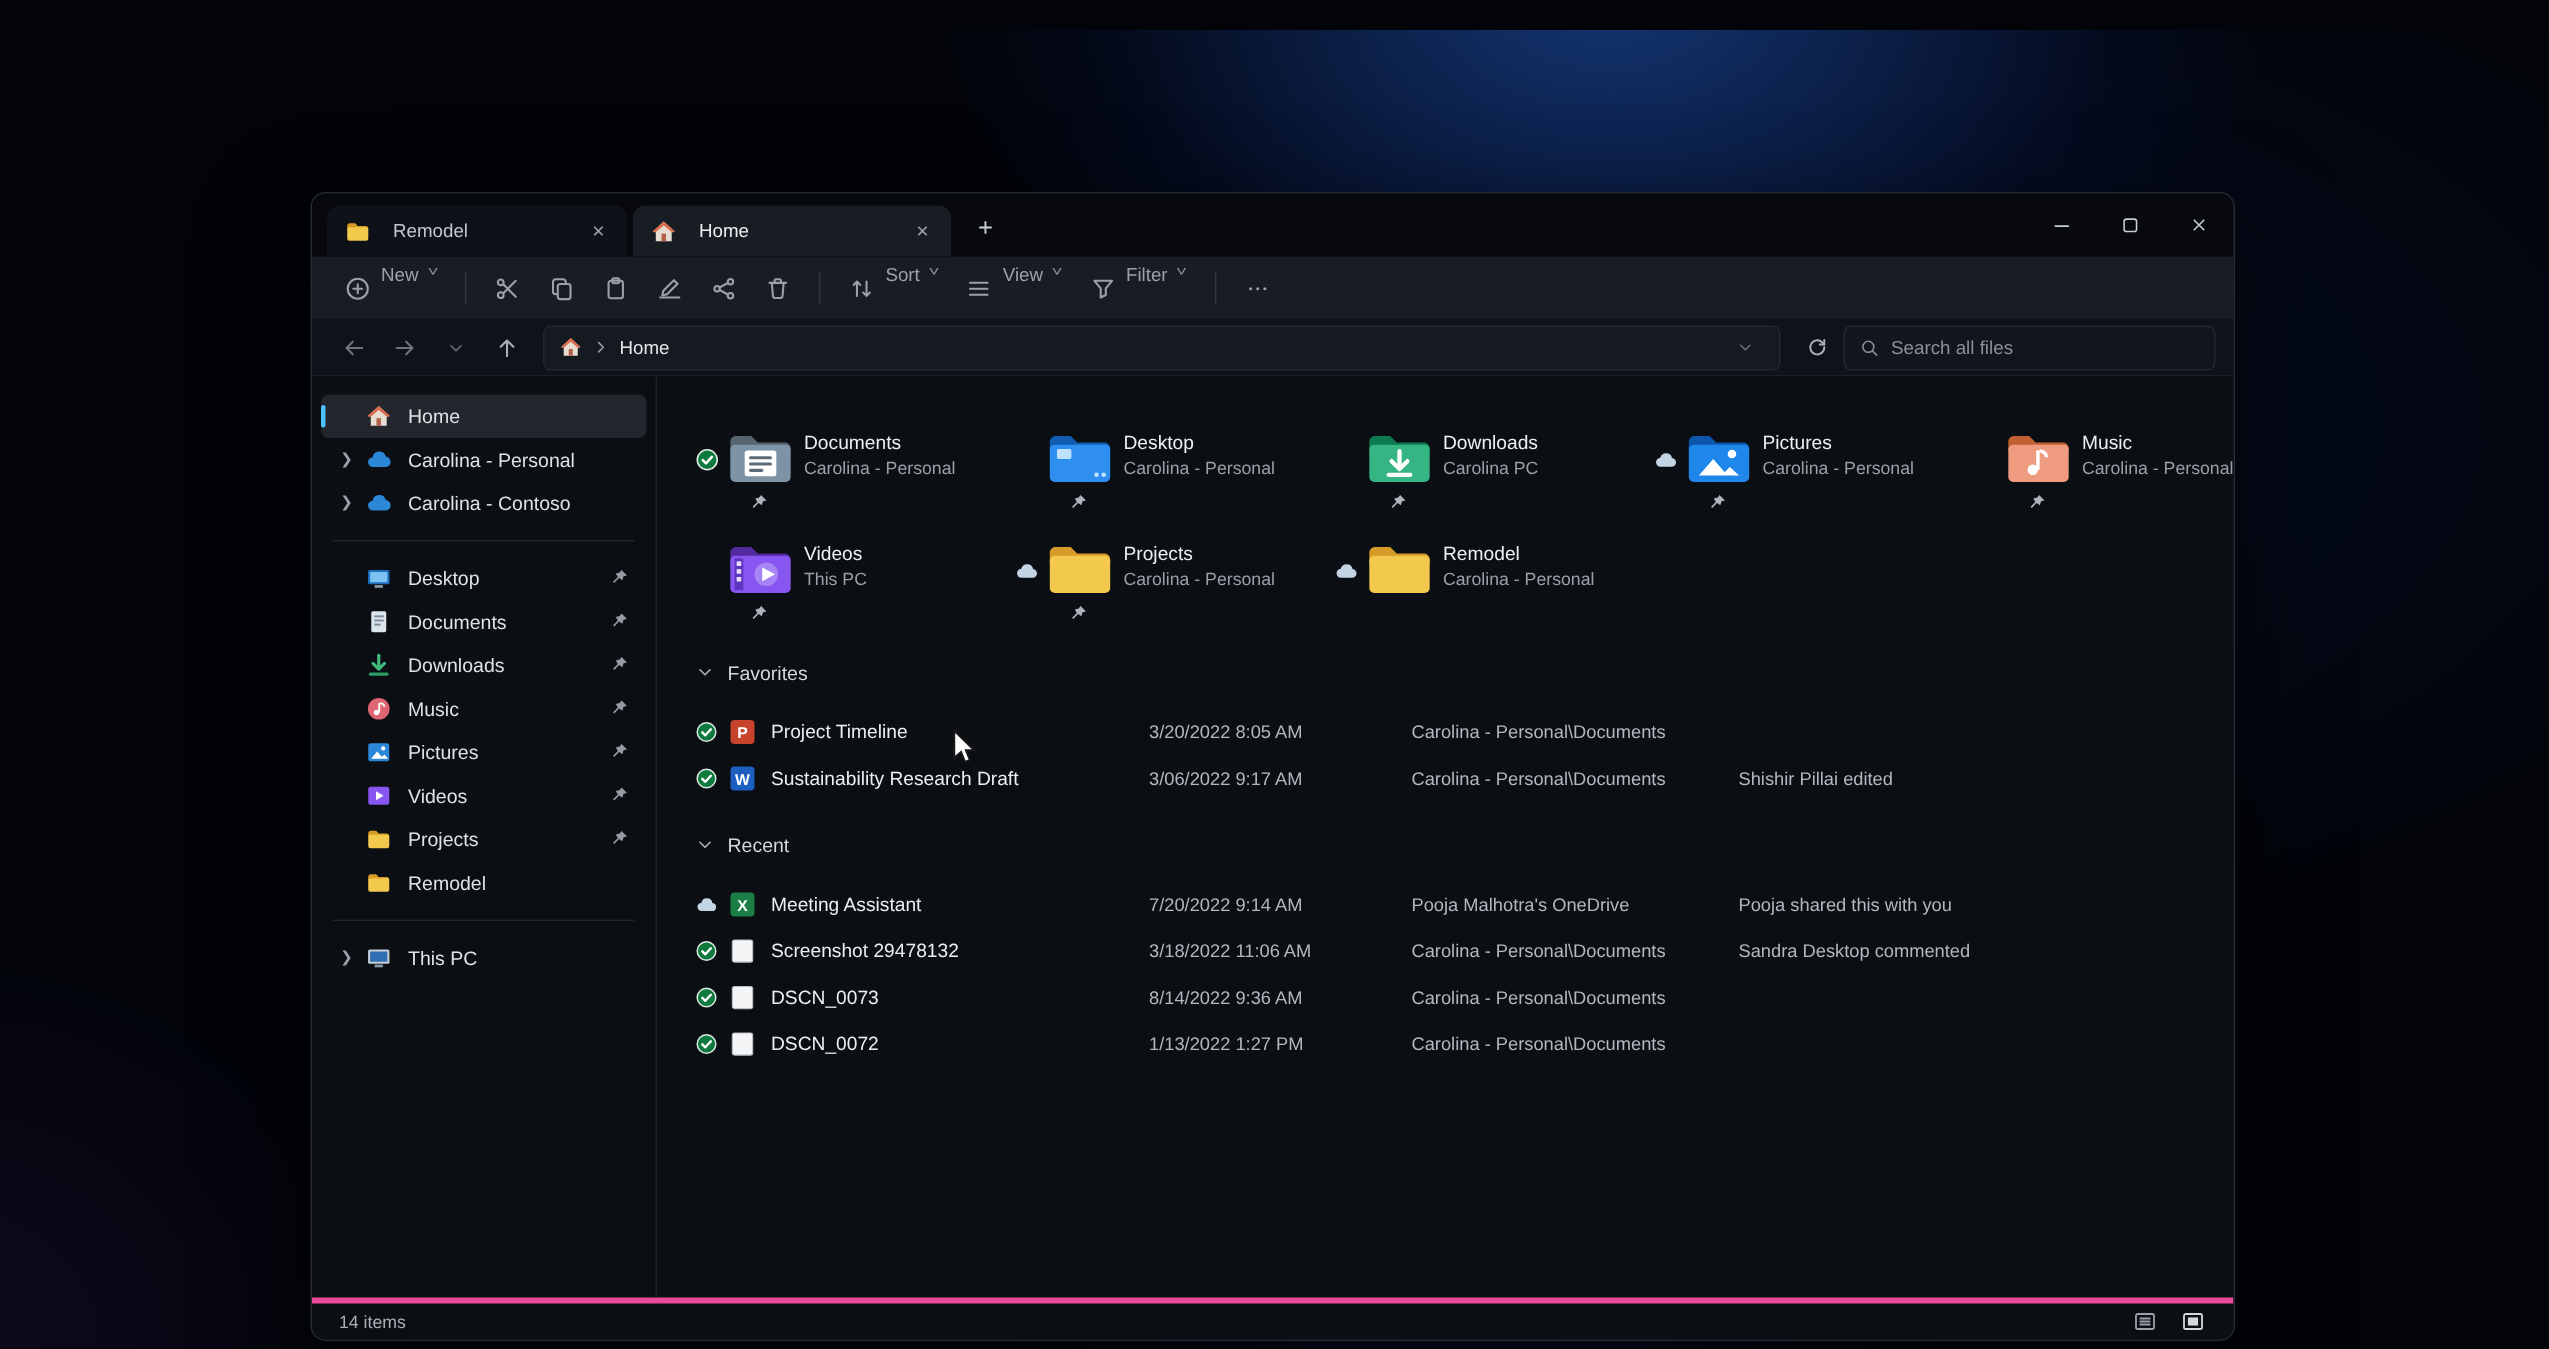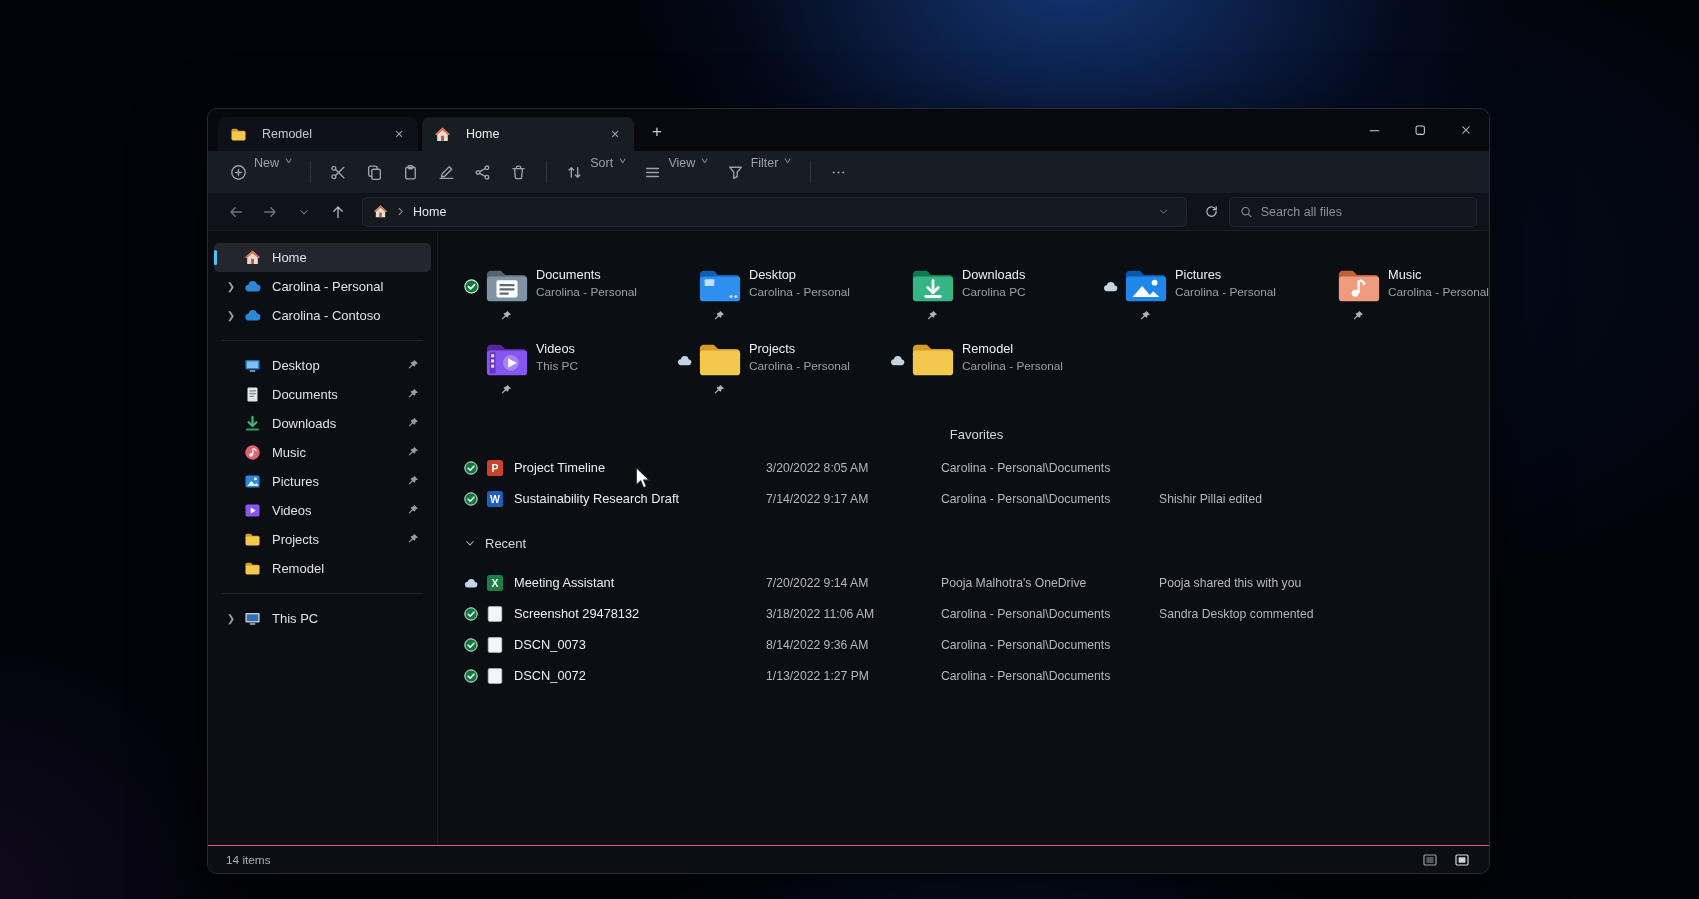--- a/index.html
+++ b/index.html
@@ -9,20 +9,21 @@
     background:#02040a; position:relative;
   }
   .desktop {
     position:absolute; inset:0;
     background:
       radial-gradient(620px 420px at 63% -4%, rgba(34,96,205,.55), rgba(10,30,90,.18) 55%, transparent 72%),
       radial-gradient(900px 500px at 72% 30%, rgba(16,48,130,.22), transparent 70%),
       radial-gradient(500px 300px at 58% 108%, rgba(30,70,170,.25), transparent 70%),
       radial-gradient(420px 380px at -2% 100%, rgba(70,32,110,.20), transparent 70%),
       #02040a;
+    margin-top: 20px;
   }
   .window {
     position:absolute; left:207px; top:108px; width:1283px; height:766px;
     background:#0c0f14; border-radius:10px; overflow:hidden;
     border:1px solid #272b33; box-shadow:0 28px 70px rgba(0,0,0,.65);
     display:flex; flex-direction:column;
   }
   
   .tabstrip { height:42px; background:#07090e; display:flex; align-items:flex-end; padding-left:10px; flex-shrink:0; position:relative; }
   .tab { height:34px; width:200px; display:flex; align-items:center; gap:8px; padding:0 8px 0 12px; border-radius:8px 8px 0 0; font-size:12.5px; color:#c3c8cf; background:#0e1117; margin-right:4px; }
@@ -79,24 +80,24 @@
   .tile-name { font-size:12.8px; color:#eef0f3; white-space:nowrap; }
   .tile-sub { font-size:11.8px; color:#9aa0a8; margin-top:3px; white-space:nowrap; }
   .rows { margin-top:14px; }
   .file-row { display:grid; grid-template-columns:22px 28px 252px 175px 218px 1fr; align-items:center; height:31px; border-radius:4px; }
   .row-badge { width:14px; height:14px; }
   .row-badge svg { width:14px; height:14px; }
   .row-ico { width:18px; height:18px; }
   .row-ico svg { width:18px; height:18px; }
   .row-name { font-size:12.8px; color:#eceef1; white-space:nowrap; overflow:hidden; }
   .row-meta { font-size:12.2px; color:#b2b8bf; white-space:nowrap; overflow:hidden; }
-  .sec-favorites { margin-top:17px;flex-direction:column; }
+  .sec-favorites { margin-top:17px; }
   .sec-recent { margin-top:19px; }
   
-  .statusbar { height:28px; flex-shrink:0; border-top:1px solid #ec4899; background:#0b0e13; display:flex; align-items:center; justify-content:space-between; padding:0 14px 0 18px; }
+  .statusbar { height:28px; flex-shrink:0; border-top:4px solid #ec4899; background:#0b0e13; display:flex; align-items:center; justify-content:space-between; padding:0 14px 0 18px; }
   .status-count { font-size:11.8px; color:#aab0b8; }
   .view-toggles { display:flex; gap:6px; }
   .view-toggle { width:26px; height:22px; display:flex; align-items:center; justify-content:center; border-radius:4px; }
   .view-toggle svg { stroke:#9ba1a9; fill:none; stroke-width:1.2; }
   .view-toggle.active svg { stroke:#d6dade; }
   .cursor { position:absolute; left:634px; top:466px; z-index:50; pointer-events:none; }
 </style>
 </head>
 <body>
 
@@ -651,21 +652,21 @@
             <div class="file-row">
               <span class="row-badge"><svg viewBox="0 0 14 14">
                   <circle cx="7" cy="7" r="6.2" fill="#0e7a3d" stroke="#dfe9e2" stroke-width="1"></circle>
                   <path d="M4.2 7.2 6.2 9.2 9.9 5.2" stroke="#fff" stroke-width="1.6" fill="none" stroke-linecap="round" stroke-linejoin="round"></path>
                 </svg></span>
               <span class="row-ico"><svg viewBox="0 0 18 18">
                   <rect x="1" y="1" width="16" height="16" rx="2.6" fill="#1d5fc0"></rect>
                   <text x="9" y="13" font-size="10.5" font-weight="bold" fill="#fff" text-anchor="middle">W</text>
                 </svg></span>
               <span class="row-name">Sustainability Research Draft</span>
-              <span class="row-meta">7/14/2022 9:17 AM</span>
+              <span class="row-meta">3/06/2022 9:17 AM</span>
               <span class="row-meta">Carolina - Personal\Documents</span>
               <span class="row-meta">Shishir Pillai edited</span>
             </div>
           </div>
 
         <div class="section-header sec-recent">
           <svg width="12" height="12" viewBox="0 0 16 16">
               <path d="M3.5 6 8 10.5 12.5 6"></path>
             </svg>
           <span>Recent</span>

